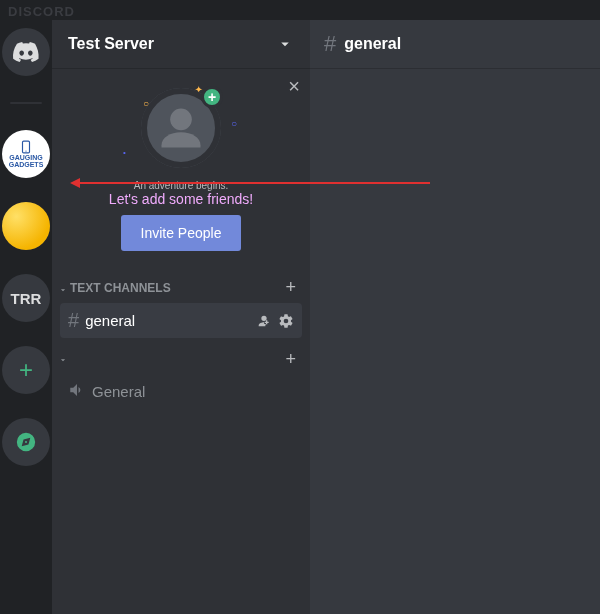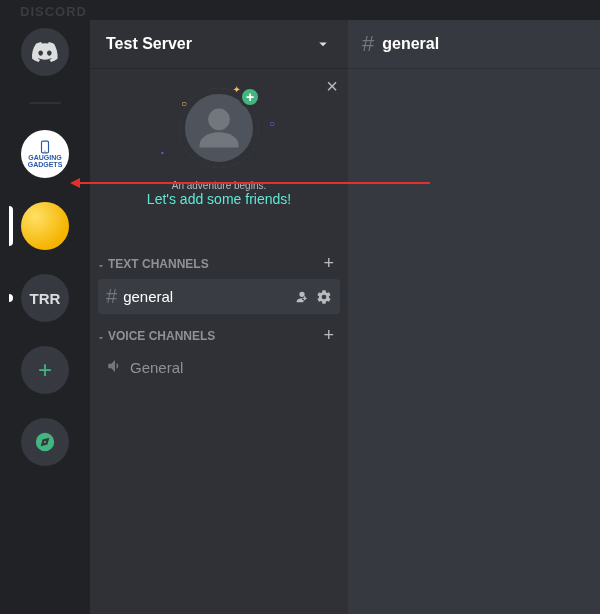--- a/index.html
+++ b/index.html
@@ -1,19 +1,19 @@
 <!DOCTYPE html>
 <html><head>
 <meta charset="utf-8">
 <style>
 *{box-sizing:border-box;margin:0;padding:0;font-family:"Whitney","Helvetica Neue",Helvetica,Arial,sans-serif}
 body{width:600px;height:614px;background:#202225;overflow:hidden;color:#dcddde;position:relative}
-.app-label{position:absolute;top:4px;left:20px;font-size:13px;font-weight:700;letter-spacing:1px;color:#3a3c41}
+.app-label{position:absolute;top:4px;left:8px;font-size:13px;font-weight:700;letter-spacing:1px;color:#3a3c41}
 .layout{display:flex;height:614px;padding-top:20px}
-.guilds{width:90px;background:#202225;display:flex;flex-direction:column;align-items:center;padding-top:8px;gap:24px}
+.guilds{width:52px;background:#202225;display:flex;flex-direction:column;align-items:center;padding-top:8px;gap:24px}
 .guild{width:48px;height:48px;border-radius:50%;background:#36393f;display:flex;align-items:center;justify-content:center;cursor:pointer;position:relative;font-size:15px;font-weight:600;color:#dcddde}
 .guild.active::before{content:"";position:absolute;left:-12px;top:4px;width:4px;height:40px;background:#fff;border-radius:0 4px 4px 0}
 .guild.short::before{content:"";position:absolute;left:-12px;top:20px;width:4px;height:8px;background:#fff;border-radius:0 4px 4px 0}
 .guild.home svg{width:28px;height:28px;fill:#dcddde}
 .guild.img{background:#fff;overflow:hidden}
 .guild.img .inner{width:48px;height:48px;display:flex;flex-direction:column;align-items:center;justify-content:center;font-size:7px;color:#2a58a5;font-weight:700}
 .guild.add{color:#43b581;font-size:24px;font-weight:400}
 .guild.explore svg{width:22px;height:22px;fill:#43b581}
 .guild-sep{width:32px;height:2px;background:#2f3136;border-radius:1px;margin:2px 0}
 .channels{width:258px;background:#2f3136;display:flex;flex-direction:column}
@@ -26,21 +26,21 @@
 .avatar{width:80px;height:80px;border-radius:50%;background:#4f545c;display:flex;align-items:center;justify-content:center;position:relative}
 .avatar svg{width:52px;height:52px;fill:#72767d}
 .avatar .ring{position:absolute;inset:0;border-radius:50%;border:6px solid #2f3136}
 .add-badge{position:absolute;top:-2px;right:-2px;width:22px;height:22px;border-radius:50%;background:#43b581;border:3px solid #2f3136;display:flex;align-items:center;justify-content:center;color:#fff;font-size:14px;font-weight:700}
 .spark{position:absolute;font-size:10px;color:#ffb84d}
 .s1{top:10px;left:2px}
 .s2{top:30px;right:-16px;color:#5865f2}
 .s3{top:60px;left:-18px;color:#5865f2;font-size:8px}
 .s4{top:-4px;right:18px}
 .welcome .line1{color:#b9bbbe;font-size:10px}
-.welcome .line2{color:#5eead4;font-size:14px;margin-bottom:20px}
+.welcome .line2{color:#f0abfc;font-size:14px;margin-bottom:8px}
 .invite-btn{background:#7289da;color:#fff;border:none;border-radius:3px;padding:10px 20px;font-size:14px;font-weight:500;cursor:pointer}
 .category{display:flex;align-items:center;padding:10px 8px 4px 6px;color:#8e9297;font-size:12px;font-weight:600;text-transform:uppercase;cursor:pointer;justify-content:space-between}
 .category .left{display:flex;align-items:flex-end;gap:2px}
 .category .plus{font-size:18px;color:#b9bbbe;font-weight:400;padding-right:6px;cursor:pointer}
 .channel{display:flex;align-items:center;padding:6px 8px;margin:1px 8px;border-radius:4px;cursor:pointer;gap:6px;font-size:15px}
 .channel .hash{color:#72767d;font-size:20px;font-weight:400}
 .channel .spk svg{width:18px;height:18px;fill:#72767d}
 .channel .label{flex:1;color:#8e9297}
 .channel.active{background:#393c43}
 .channel.active .label{color:#fff}
@@ -109,20 +109,21 @@
           <svg viewBox="0 0 24 24">
               <circle cx="12" cy="8" r="5"></circle>
               <path d="M12 14c-5 0-9 2.5-9 6v1h18v-1c0-3.5-4-6-9-6Z"></path>
             </svg>
           <div class="ring"></div>
         </div>
         <div class="add-badge">+</div>
       </div>
       <div class="line1">An adventure begins.</div>
       <div class="line2">Let's add some friends!</div>
+      <button class="invite-btn">Invite People</button>
     </div>
 
     <div class="category">
       <div class="left">
         <svg width="10" height="10" viewBox="0 0 24 24" fill="#8e9297">
             <path d="M7 10l5 5 5-5z"></path>
           </svg>
         <span>TEXT CHANNELS</span>
       </div>
       <span class="plus">+</span>
@@ -138,21 +139,20 @@
             <path d="M19.4 13a7.8 7.8 0 0 0 .07-1 7.8 7.8 0 0 0-.07-1l2.1-1.65a.5.5 0 0 0 .12-.64l-2-3.46a.5.5 0 0 0-.6-.22l-2.5 1a7.3 7.3 0 0 0-1.7-1l-.38-2.65A.5.5 0 0 0 14 2h-4a.5.5 0 0 0-.49.42L9.13 5.07a7.3 7.3 0 0 0-1.7 1l-2.5-1a.5.5 0 0 0-.6.22l-2 3.46a.5.5 0 0 0 .12.64L4.55 11a7.8 7.8 0 0 0-.07 1 7.8 7.8 0 0 0 .07 1l-2.1 1.65a.5.5 0 0 0-.12.64l2 3.46a.5.5 0 0 0 .6.22l2.5-1a7.3 7.3 0 0 0 1.7 1l.38 2.65A.5.5 0 0 0 10 22h4a.5.5 0 0 0 .49-.42l.38-2.65a7.3 7.3 0 0 0 1.7-1l2.5 1a.5.5 0 0 0 .6-.22l2-3.46a.5.5 0 0 0-.12-.64ZM12 15.5A3.5 3.5 0 1 1 15.5 12 3.5 3.5 0 0 1 12 15.5Z"></path>
           </svg>
       </span>
     </div>
 
     <div class="category">
       <div class="left">
         <svg width="10" height="10" viewBox="0 0 24 24" fill="#8e9297">
             <path d="M7 10l5 5 5-5z"></path>
           </svg>
-        <span>VOICE CHANNELS</span>
       </div>
       <span class="plus">+</span>
     </div>
     <div class="channel">
       <span class="spk"><svg viewBox="0 0 24 24">
             <path d="M3 9v6h4l5 5V4L7 9H3Zm13.5 3a4.5 4.5 0 0 0-2.5-4v8a4.5 4.5 0 0 0 2.5-4Z"></path>
           </svg></span>
       <span class="label">General</span>
     </div>
   </div>

